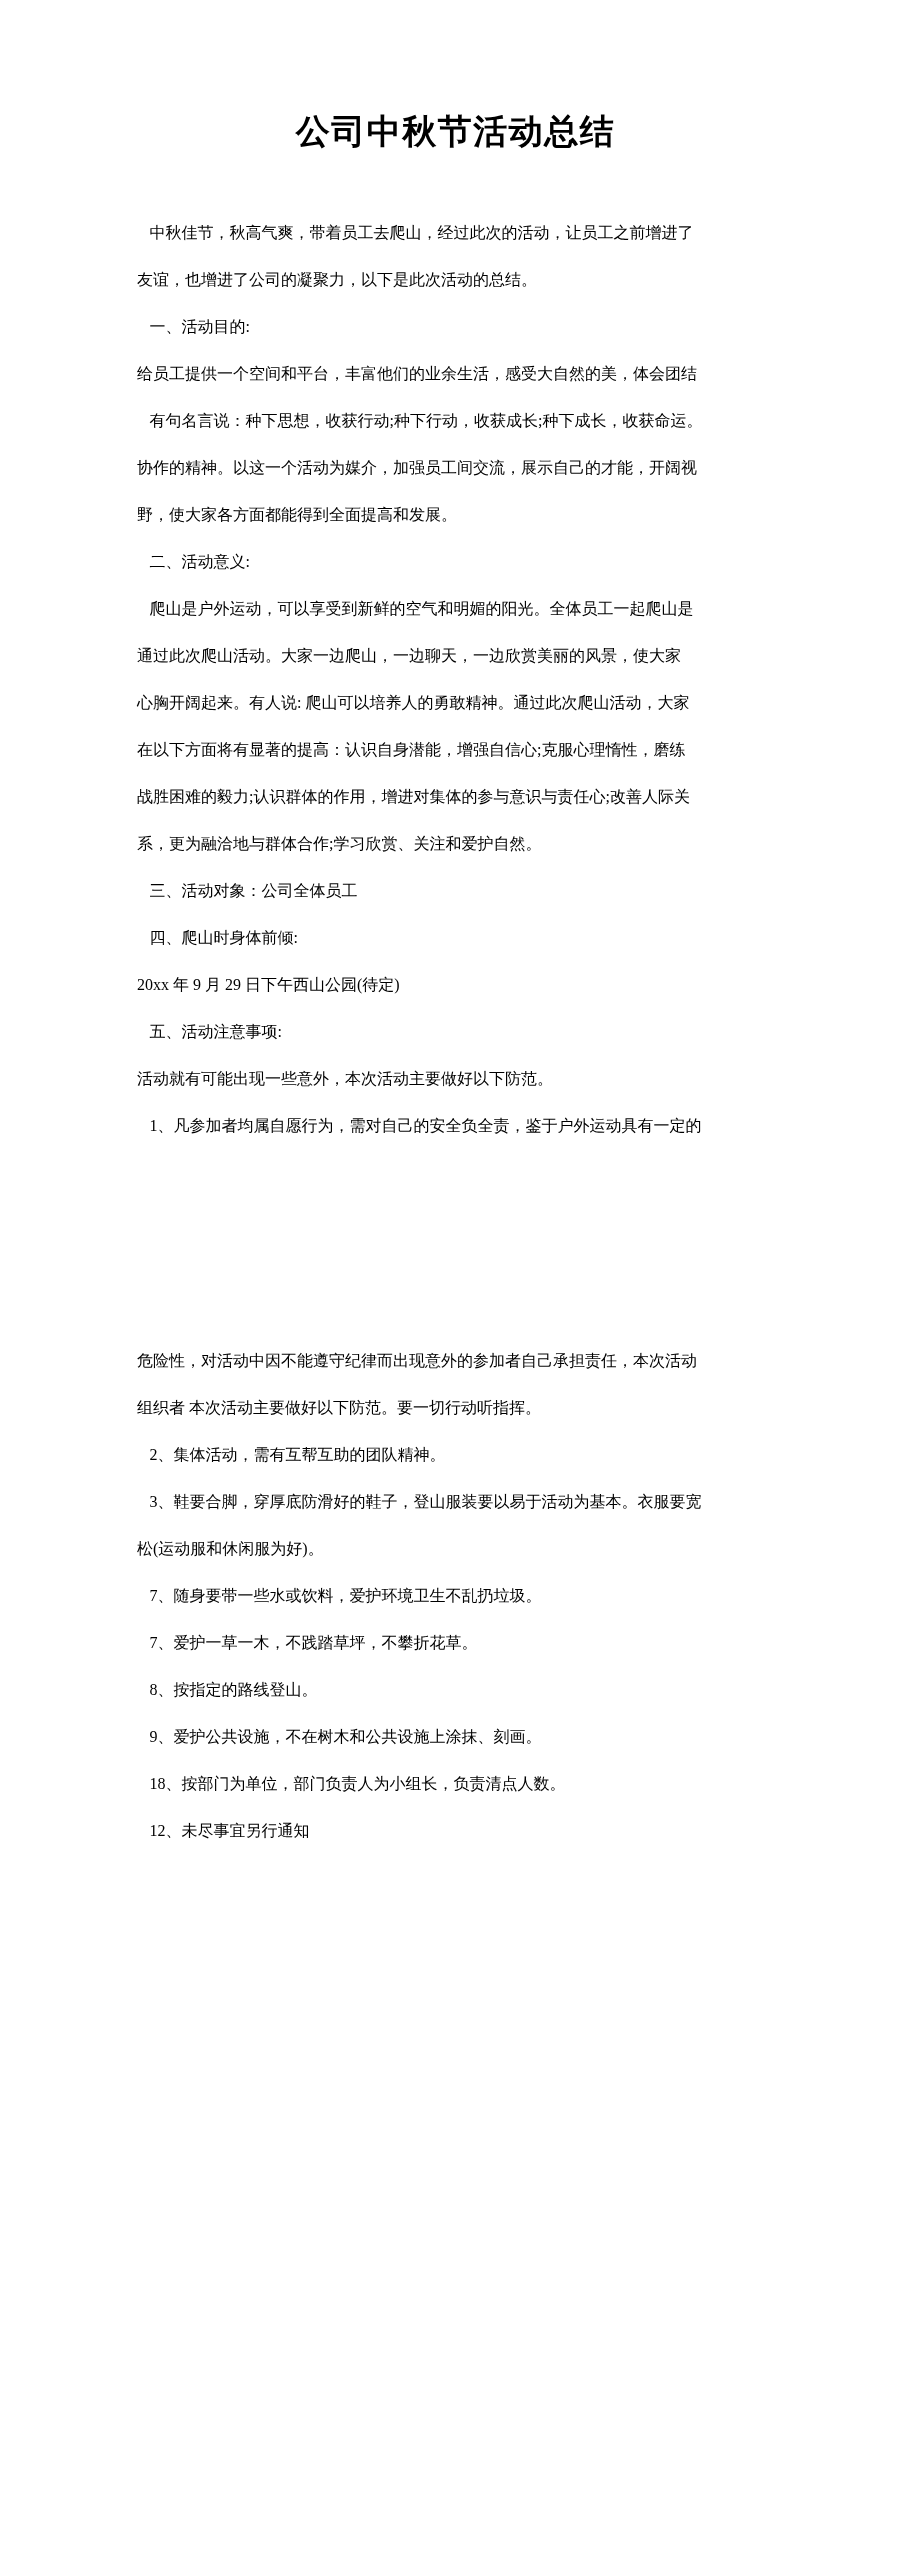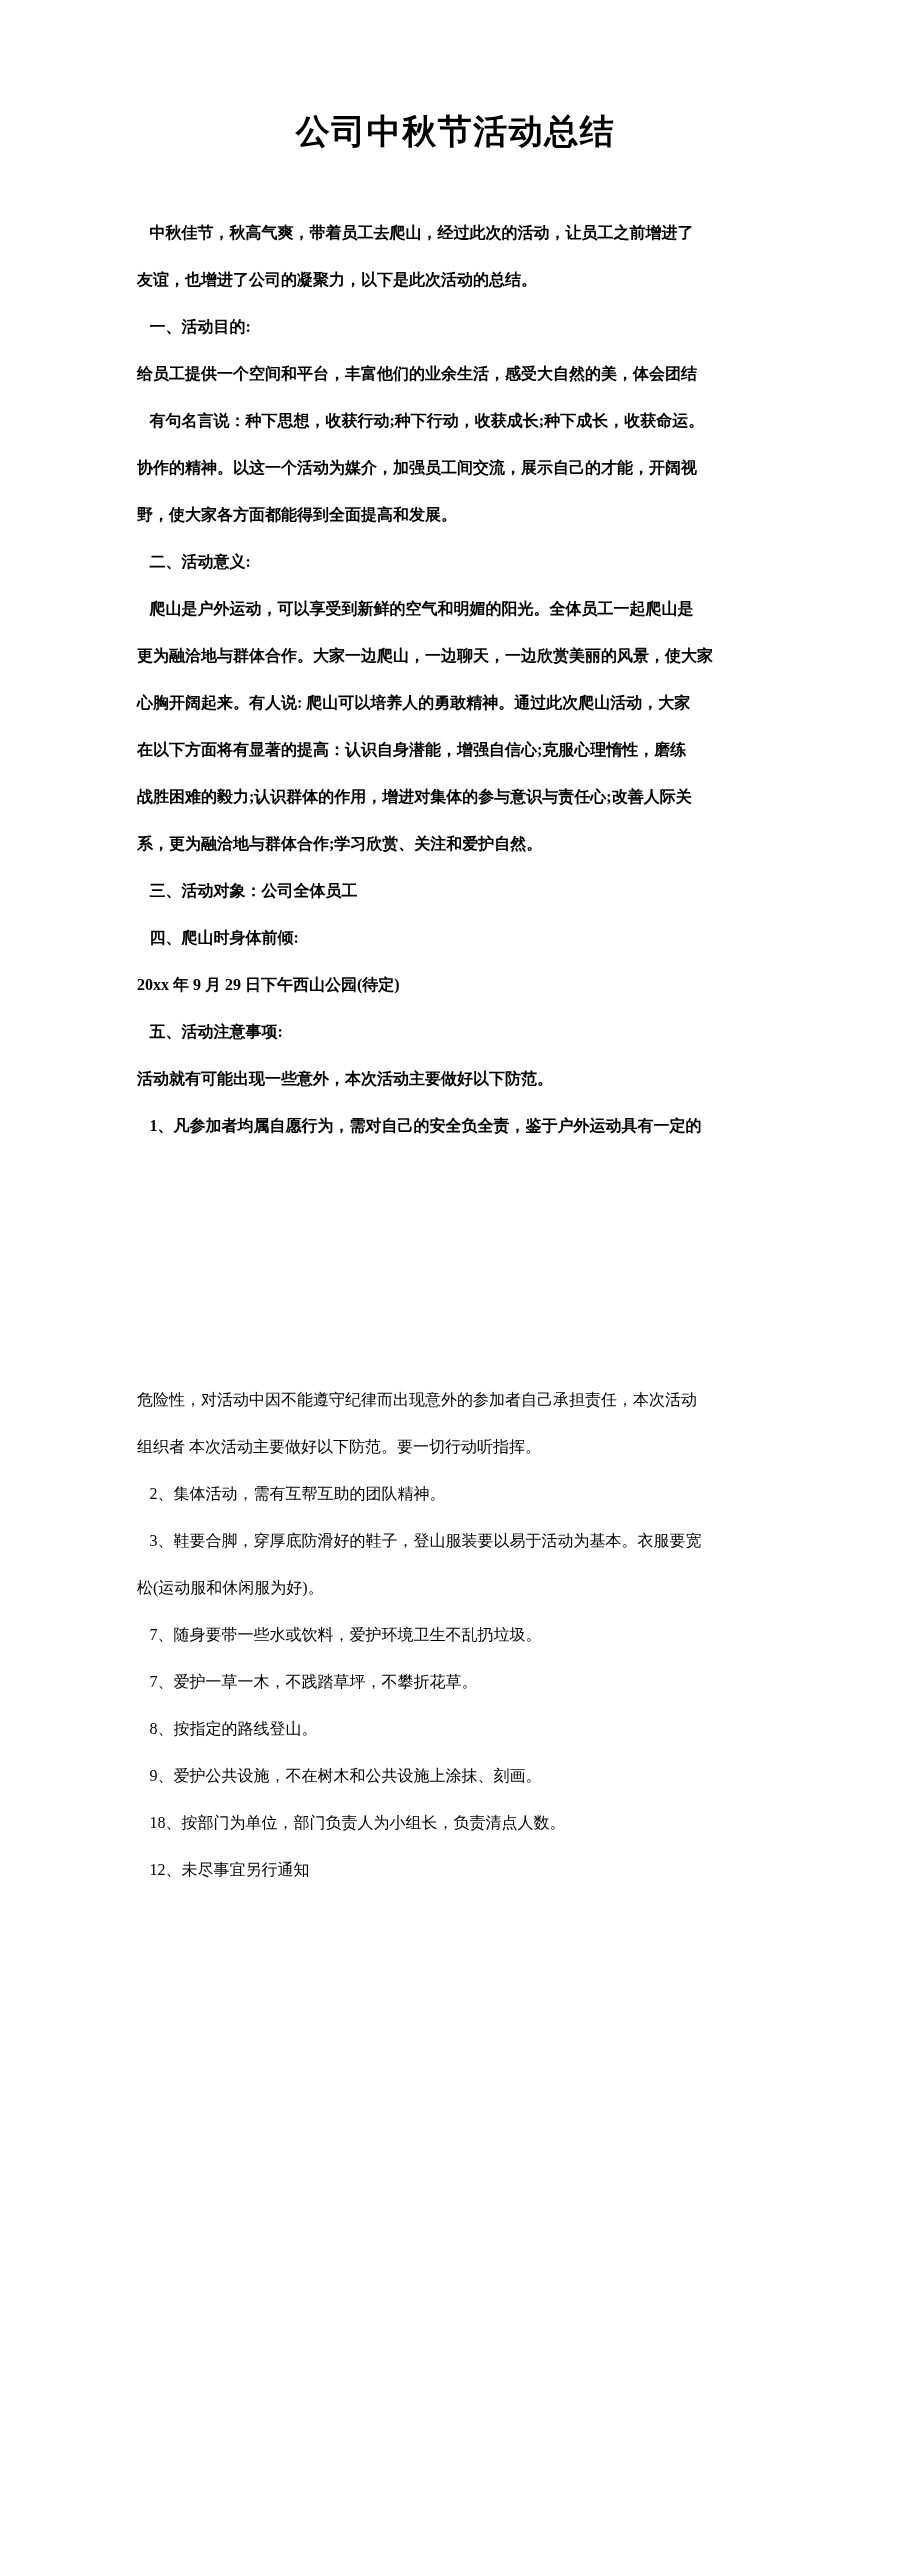--- a/index.html
+++ b/index.html
@@ -30,22 +30,22 @@
     white-space: pre;
   }
   .page-text {
     position: absolute;
     left: 137px;
     width: 749px;
     
     font-family: "Liberation Serif", "DejaVu Serif", sans-serif;
     font-size: 16px;
   }
-  #page1-text { top: 209px; font-weight: bold; }
-  #page2-text { top: 1376px; }
+  #page1-text { top: 209px; }
+  #page2-text { top: 1337px; }
   .line {
     height: 47px;
     line-height: 47px;
     white-space: pre;
   }
   .line.indent { padding-left: 12.5px; }
 </style>
 </head>
 <body>
 
@@ -55,21 +55,21 @@
   <div id="page1-text" class="page-text">
       <div class="line indent">中秋佳节，秋高气爽，带着员工去爬山，经过此次的活动，让员工之前增进了</div>
       <div class="line">友谊，也增进了公司的凝聚力，以下是此次活动的总结。</div>
       <div class="line indent">一、活动目的:</div>
       <div class="line">给员工提供一个空间和平台，丰富他们的业余生活，感受大自然的美，体会团结</div>
       <div class="line indent">有句名言说：种下思想，收获行动;种下行动，收获成长;种下成长，收获命运。</div>
       <div class="line">协作的精神。以这一个活动为媒介，加强员工间交流，展示自己的才能，开阔视</div>
       <div class="line">野，使大家各方面都能得到全面提高和发展。</div>
       <div class="line indent">二、活动意义:</div>
       <div class="line indent">爬山是户外运动，可以享受到新鲜的空气和明媚的阳光。全体员工一起爬山是</div>
-      <div class="line">更为融洽地与群体合作。大家一边爬山，一边聊天，一边欣赏美丽的风景，使大家</div>
+      <div class="line">通过此次爬山活动。大家一边爬山，一边聊天，一边欣赏美丽的风景，使大家</div>
       <div class="line">心胸开阔起来。有人说: 爬山可以培养人的勇敢精神。通过此次爬山活动，大家</div>
       <div class="line">在以下方面将有显著的提高：认识自身潜能，增强自信心;克服心理惰性，磨练</div>
       <div class="line">战胜困难的毅力;认识群体的作用，增进对集体的参与意识与责任心;改善人际关</div>
       <div class="line">系，更为融洽地与群体合作;学习欣赏、关注和爱护自然。</div>
       <div class="line indent">三、活动对象：公司全体员工</div>
       <div class="line indent">四、爬山时身体前倾:</div>
       <div class="line">20xx 年 9 月 29 日下午西山公园(待定)</div>
       <div class="line indent">五、活动注意事项:</div>
       <div class="line">活动就有可能出现一些意外，本次活动主要做好以下防范。</div>
       <div class="line indent">1、凡参加者均属自愿行为，需对自己的安全负全责，鉴于户外运动具有一定的</div>

